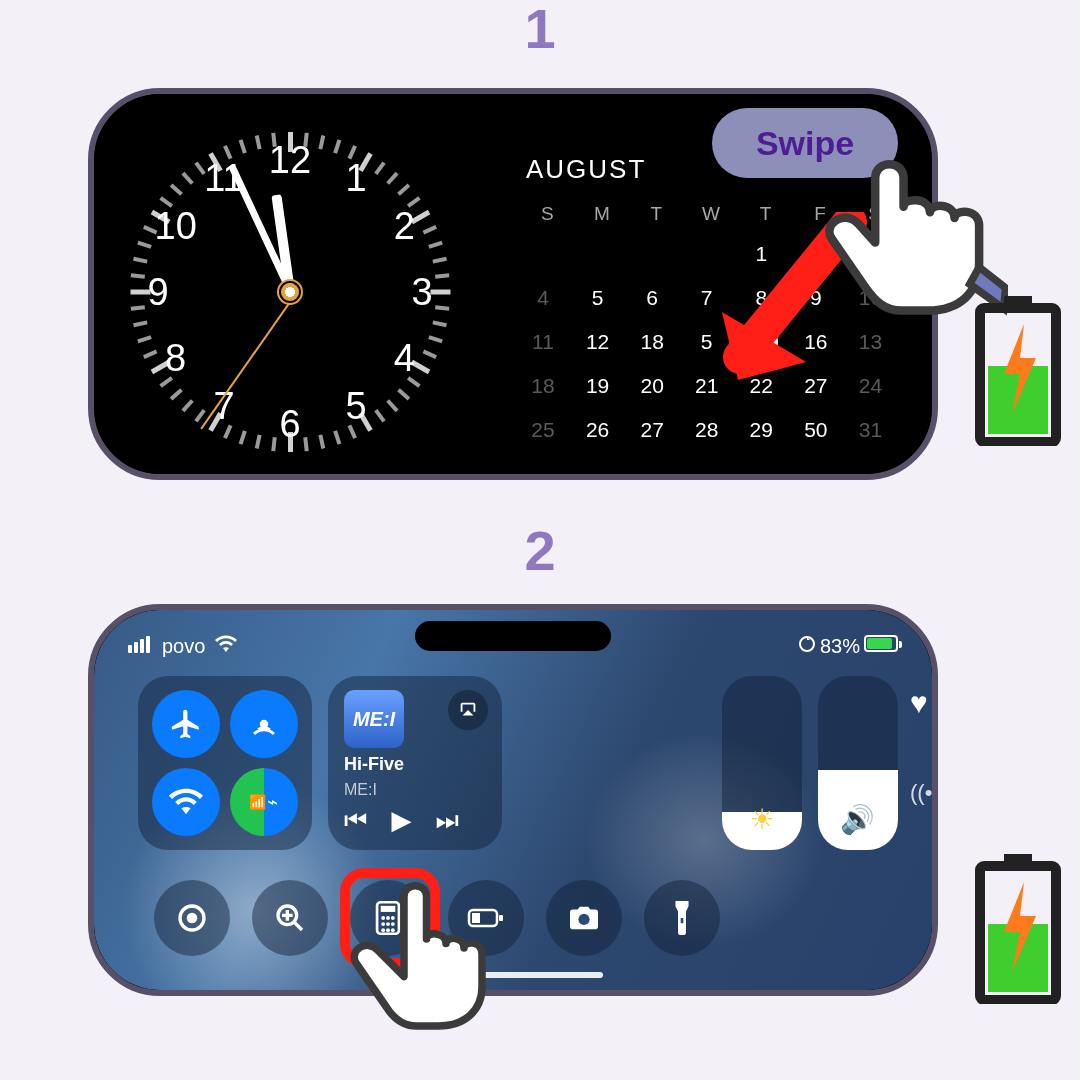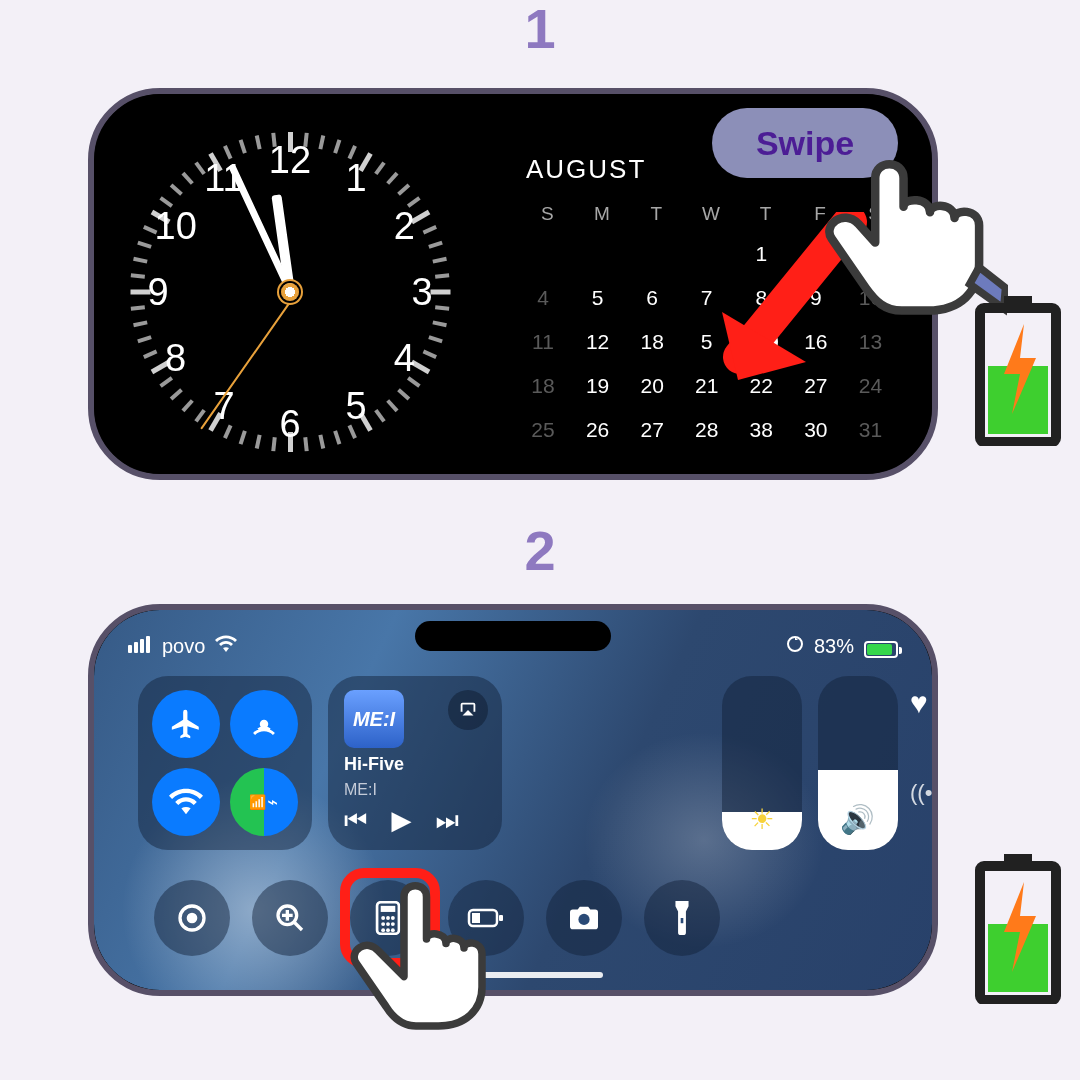--- a/index.html
+++ b/index.html
@@ -162,21 +162,21 @@
     color:#fff;
   }
   .statusbar {
     position:absolute;
     top:22px; left:34px; right:34px; height:28px;
     font-size:20px;
     display:flex; justify-content:space-between; align-items:center;
   }
   .statusbar .l { display:flex; gap:10px; align-items:center; }
   .bars span{display:inline-block;width:4px;background:#fff;margin-right:2px;border-radius:1px}
-  .statusbar .r { display:flex; gap:10px; align-items:flex-end; }
+  .statusbar .r { display:flex; gap:4px; align-items:flex-start; }
   .batt { width:34px; height:17px; border:2px solid #fff; border-radius:4px; position:relative; }
   .batt::after{content:"";position:absolute;right:-6px;top:4px;width:3px;height:7px;background:#fff;border-radius:0 2px 2px 0;}
   .batt .fill{position:absolute;left:1px;top:1px;bottom:1px;width:82%;background:#36d74b;border-radius:2px;}
 
   .cc-row { position:absolute; left:44px; top:66px; display:flex; gap:16px; }
   .pane {
     background:rgba(16,32,56,.47);
     border-radius:30px;
   }
   .connectivity {
@@ -380,22 +380,22 @@
           <div class="d">19</div>
           <div class="d">20</div>
           <div class="d">21</div>
           <div class="d">22</div>
           <div class="d">27</div>
           <div class="d dim">24</div>
           <div class="d dim">25</div>
           <div class="d">26</div>
           <div class="d">27</div>
           <div class="d">28</div>
-          <div class="d">38</div>
-          <div class="d">30</div>
+          <div class="d">29</div>
+          <div class="d">50</div>
           <div class="d dim">31</div>
         </div>
     </div>
   </div>
 </div>
 <div class="swipe-pill">Swipe</div>
 <svg class="arrow1" viewBox="0 0 160 178">
   <path d="M140 10 L30 145" stroke="#ff1f17" stroke-width="34" stroke-linecap="round"></path>
   <path d="M12 100 L28 168 L96 150 Z" fill="#ff1f17"></path>
 </svg>

